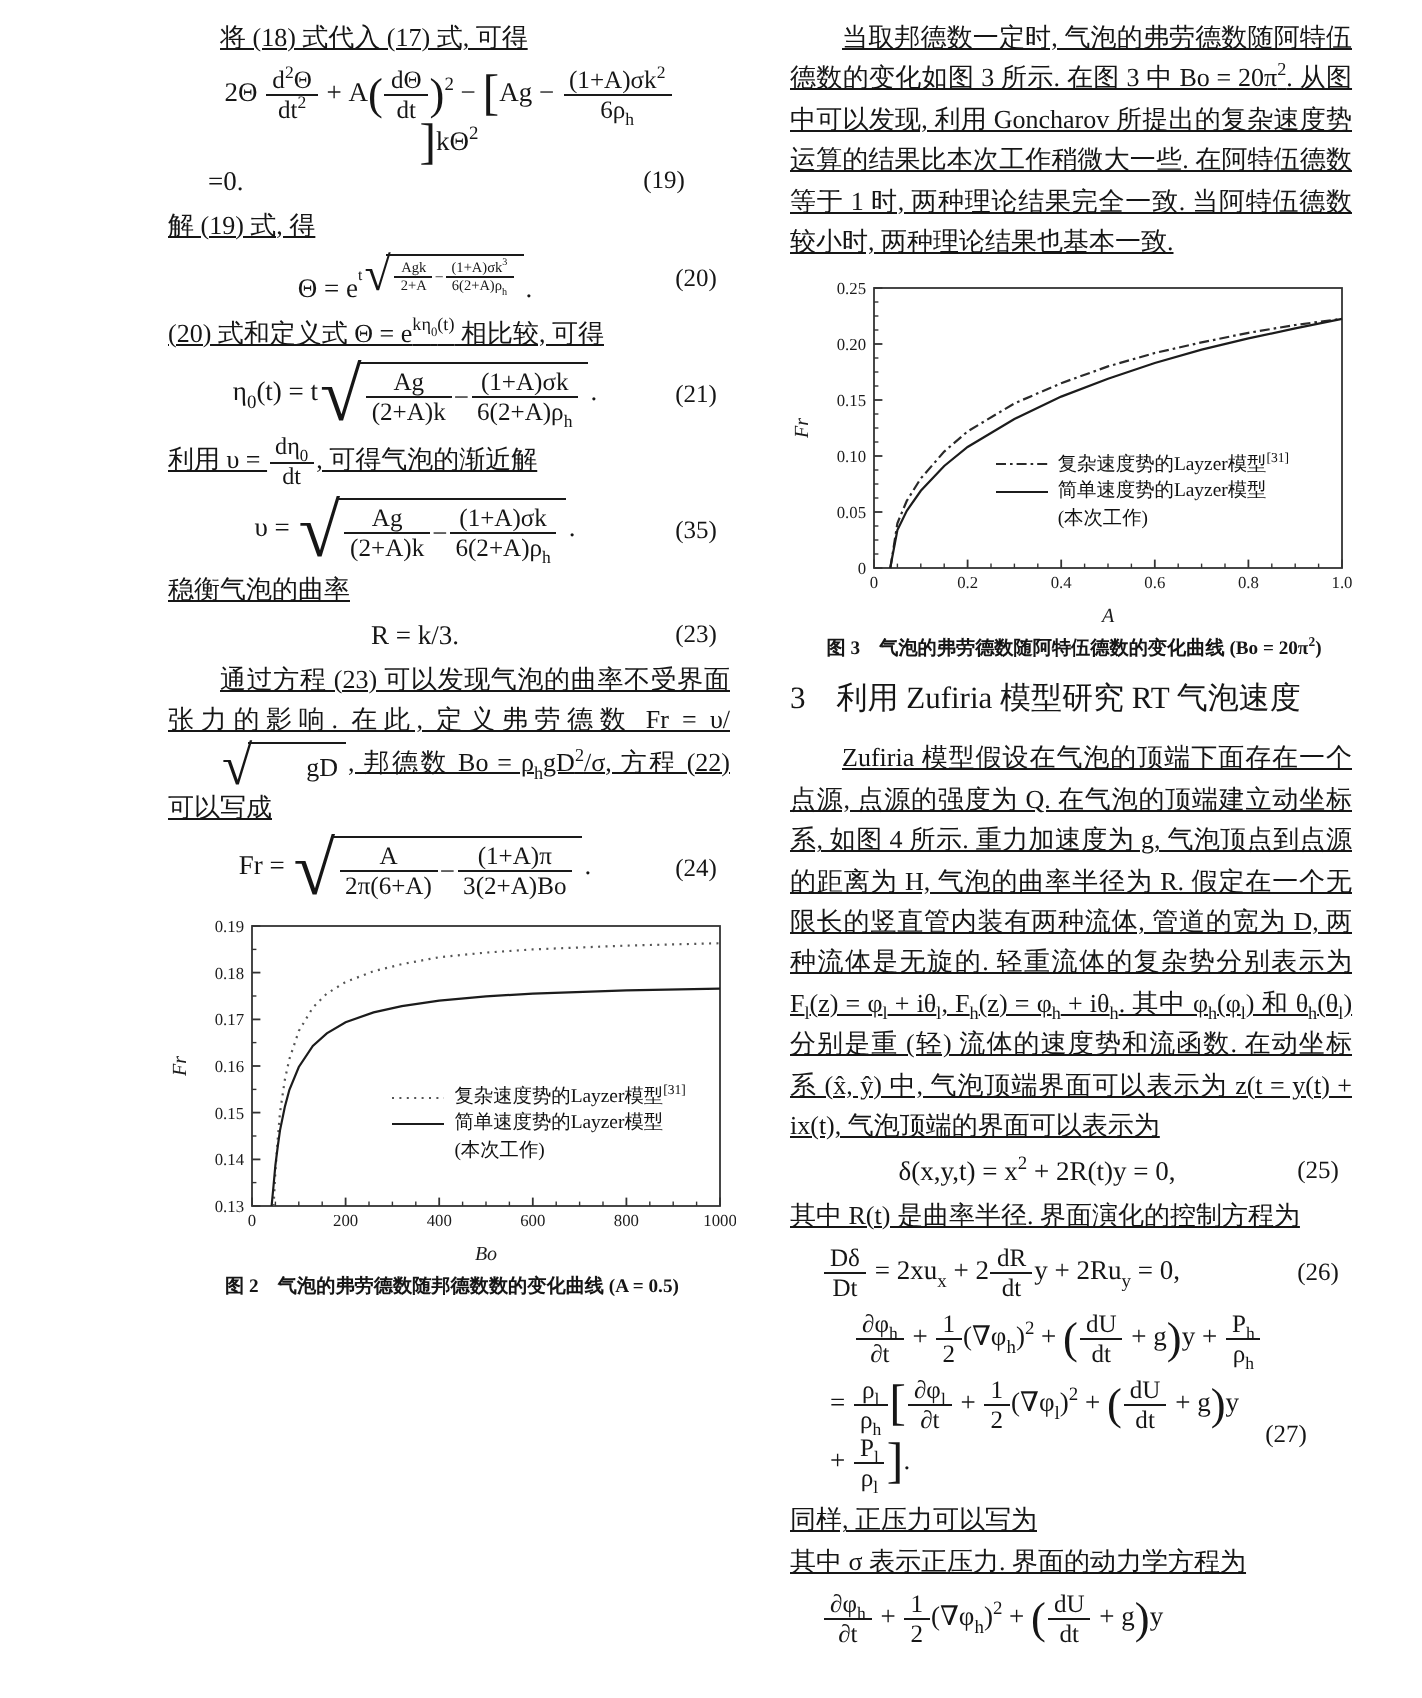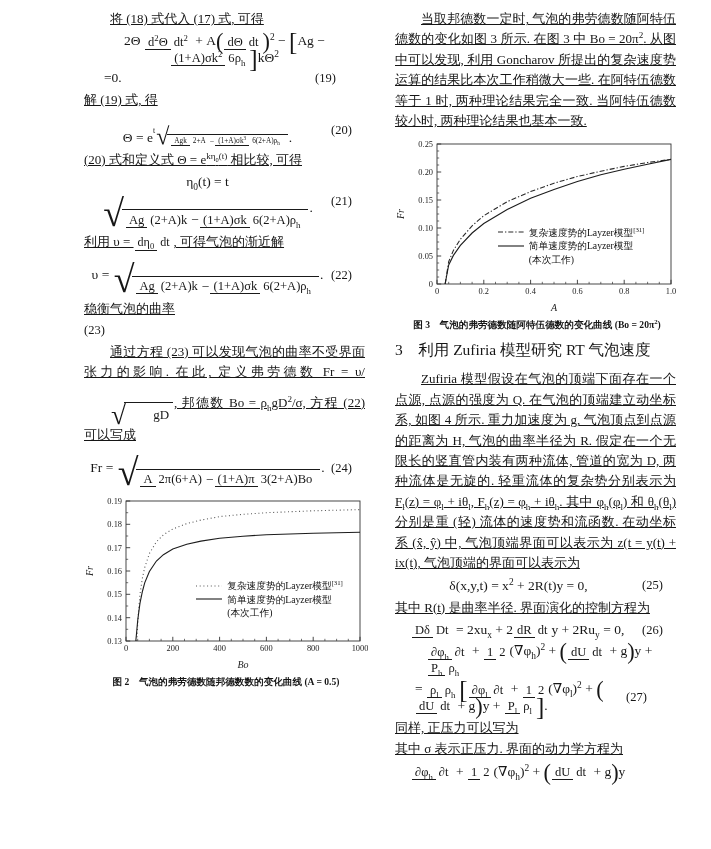--- a/index.html
+++ b/index.html
@@ -9,28 +9,28 @@
   .col{width:281px;flex:none;}
   .para{margin:0;font-size:13px;line-height:20.4px;text-align:justify;text-decoration:underline;}
   .indent{text-indent:2em;}
   sup,sub{font-size:70%;line-height:0;}
   
   .eqblock{margin:4px 16px;}
   .eqrow{display:flex;align-items:center;margin:4px 0;font-size:13.5px;}
   .eq-body{flex:1;text-align:center;}
   .eq-body.leftal{text-align:left;padding-left:4px;}
   .eq-body.ind{text-align:left;padding-left:16px;}
-  .eq-no{width:34px;text-align:left;font-size:12.5px;flex:none;}
-  .fr{display:inline-flex;flex-direction:row;vertical-align:middle;text-align:center;
+  .eq-no{width:34px;text-align:center;font-size:12.5px;flex:none;}
+  .fr{display:inline-flex;flex-direction:column;vertical-align:middle;text-align:center;
       margin:0 1px;line-height:1.12;font-size:93%;}
   .fr .nu{padding:0 3px;border-bottom:1px solid #1a1a1a;}
   .fr .de{padding:0 3px;}
   .sq{display:inline-flex;align-items:stretch;vertical-align:middle;margin:0 1px;}
   .sg{display:flex;align-items:flex-end;line-height:0.78;margin-right:-2px;font-weight:400;}
-  .ov{border-top:1.2px solid #1a1a1a;padding:2px 4px 0 3px;display:inline-flex;align-items:center;margin-top:19px;}
+  .ov{border-top:1.2px solid #1a1a1a;padding:2px 4px 0 3px;display:inline-flex;align-items:center;}
   .bp{font-size:165%;vertical-align:middle;line-height:0;}
   .bb{font-size:185%;vertical-align:middle;line-height:0;}
   .exp{font-size:58%;vertical-align:9px;display:inline-flex;align-items:center;}
   
   .h3{font-size:15.5px;margin:9px 0 9px 0;line-height:20px;}
   
   .figure{margin:7px auto 0 auto;width:284px;}
   .chart{position:relative;width:284px;height:176px;}
   .caption{text-align:center;font-size:9.6px;font-weight:bold;margin-top:4px;line-height:13px;}
   .legend{position:absolute;font-size:9.7px;line-height:13.5px;white-space:nowrap;color:#111;}
@@ -106,26 +106,27 @@
       <span class="eq-body">υ = <span class="sq">
             <span class="sg" style="font-size: 37.9075px;">√</span>
             <span class="ov"><span class="fr">
                 <span class="nu">Ag</span>
                 <span class="de">(2+A)k</span>
               </span> − <span class="fr">
                 <span class="nu">(1+A)σk</span>
                 <span class="de">6(2+A)ρ<sub>h</sub></span>
               </span></span>
           </span>.</span>
-      <span class="eq-no">(22)</span>
+      <span class="eq-no">(35)</span>
     </div>
 
     <p class="para">稳衡气泡的曲率</p>
 
     <div class="eqrow">
+      <span class="eq-body">R = k/3.</span>
       <span class="eq-no">(23)</span>
     </div>
 
     <p class="para indent">通过方程 (23) 可以发现气泡的曲率不受界面张力的影响. 在此, 定义弗劳德数 Fr = υ/<span class="sq">
           <span class="sg" style="font-size: 27.6194px;">√</span>
           <span class="ov">gD</span>
         </span>, 邦德数 Bo = ρ<sub>h</sub>gD<sup>2</sup>/σ, 方程 (22) 可以写成</p>
 
     <div class="eqrow">
       <span class="eq-body">Fr = <span class="sq">

